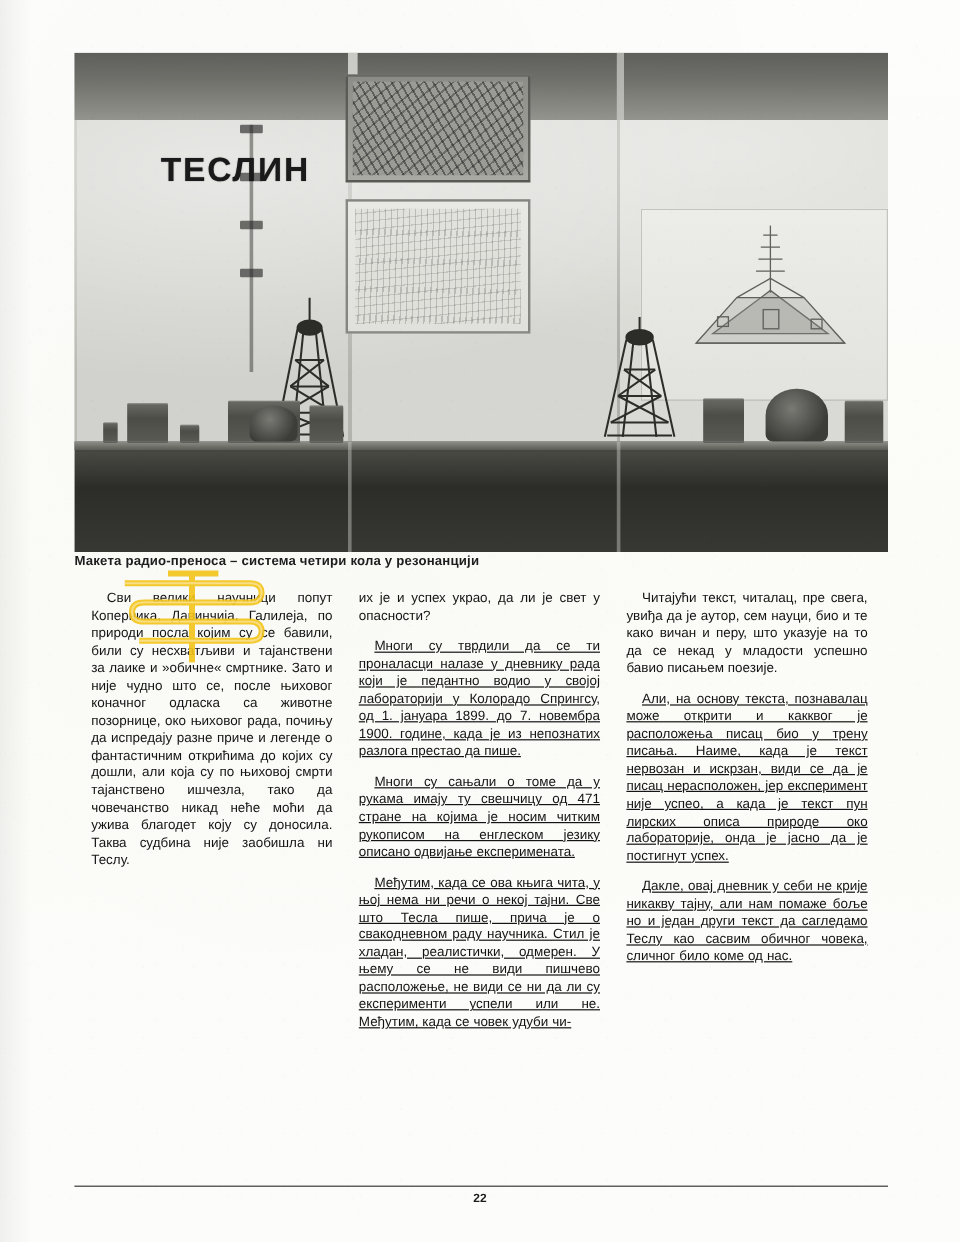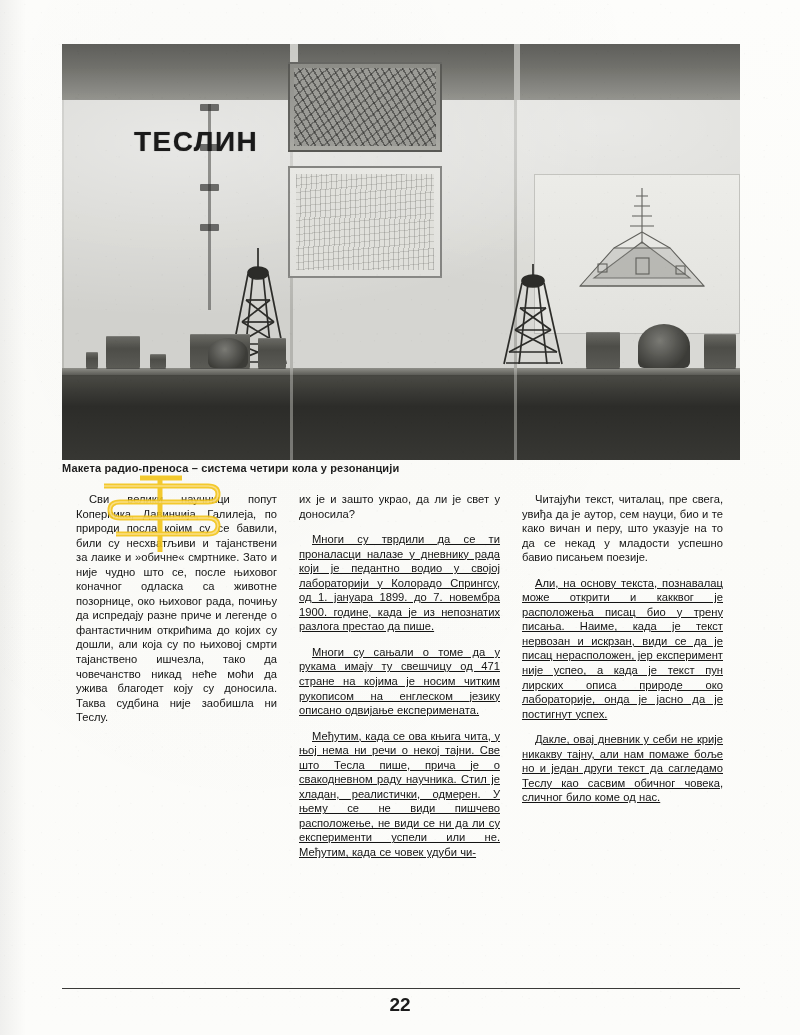--- a/index.html
+++ b/index.html
@@ -186,21 +186,21 @@
   }
   .wm-coil{position:absolute;left:6px;top:0;}
 
   
   .footer-rule{
     position:absolute;left:62px;top:988px;width:678px;height:1px;
     background:#3a3a38;
   }
   .folio{
     position:absolute;left:0;right:0;top:994px;
-    text-align:center;font-size:19px;font-weight:700;color:#1b1b1b;
+    text-align:center;font-size:10px;font-weight:700;color:#1b1b1b;
   }
   
   .edge{
     position:absolute;left:0;top:0;bottom:0;width:26px;
     background:linear-gradient(90deg, rgba(0,0,0,.05), rgba(0,0,0,0));
     pointer-events:none;
   }
 </style>
 </head>
 <body>
@@ -313,21 +313,21 @@
 
   <div class="caption">Макета радио-преноса – система четири кола у резонанцији</div>
 
   <div class="cols">
 
     <div class="col">
       <p class="indent">Сви велики научници попут Коперника, Давинчија, Галилеја, по природи посла којим су се бавили, били су несхватљиви и тајанствени за лаике и »обичне« смртнике. Зато и није чудно што се, после њиховог коначног одласка са животне позорнице, око њиховог рада, почињу да испредају разне приче и легенде о фантастичним открићима до којих су дошли, али која су по њиховој смрти тајанствено ишчезла, тако да човечанство никад неће моћи да ужива благодет коју су доносила. Таква судбина није заобишла ни Теслу.</p>
     </div>
 
     <div class="col">
-      <p>их је и зашто украо, да ли је свет у доносила?</p>
+      <p>их је и успех украо, да ли је свет у опасности?</p>
       <p class="indent">Многи су тврдили да се ти проналасци налазе у дневнику рада који је педантно водио у својој лабораторији у Колорадо Спрингсу, од 1. јануара 1899. до 7. новембра 1900. године, када је из непознатих разлога престао да пише.</p>
       <p class="indent">Многи су сањали о томе да у рукама имају ту свешчицу од 471 стране на којима је носим читким рукописом на енглеском језику описано одвијање експеримената.</p>
       <p class="indent">Међутим, када се ова књига чита, у њој нема ни речи о некој тајни. Све што Тесла пише, прича је о свакодневном раду научника. Стил је хладан, реалистички, одмерен. У њему се не види пишчево расположење, не види се ни да ли су експерименти успели или не. Међутим, када се човек удуби чи-</p>
     </div>
 
     <div class="col">
       <p class="indent">Читајући текст, читалац, пре свега, увиђа да је аутор, сем науци, био и те како вичан и перу, што указује на то да се некад у младости успешно бавио писањем поезије.</p>
       <p class="indent">Али, на основу текста, познавалац може открити и какквог је расположења писац био у трену писања. Наиме, када је текст нервозан и искрзан, види се да је писац нерасположен, јер експеримент није успео, а када је текст пун лирских описа природе око лабораторије, онда је јасно да је постигнут успех.</p>
       <p class="indent">Дакле, овај дневник у себи не крије никакву тајну, али нам помаже боље но и један други текст да сагледамо Теслу као сасвим обичног човека, сличног било коме од нас.</p>
     </div>

